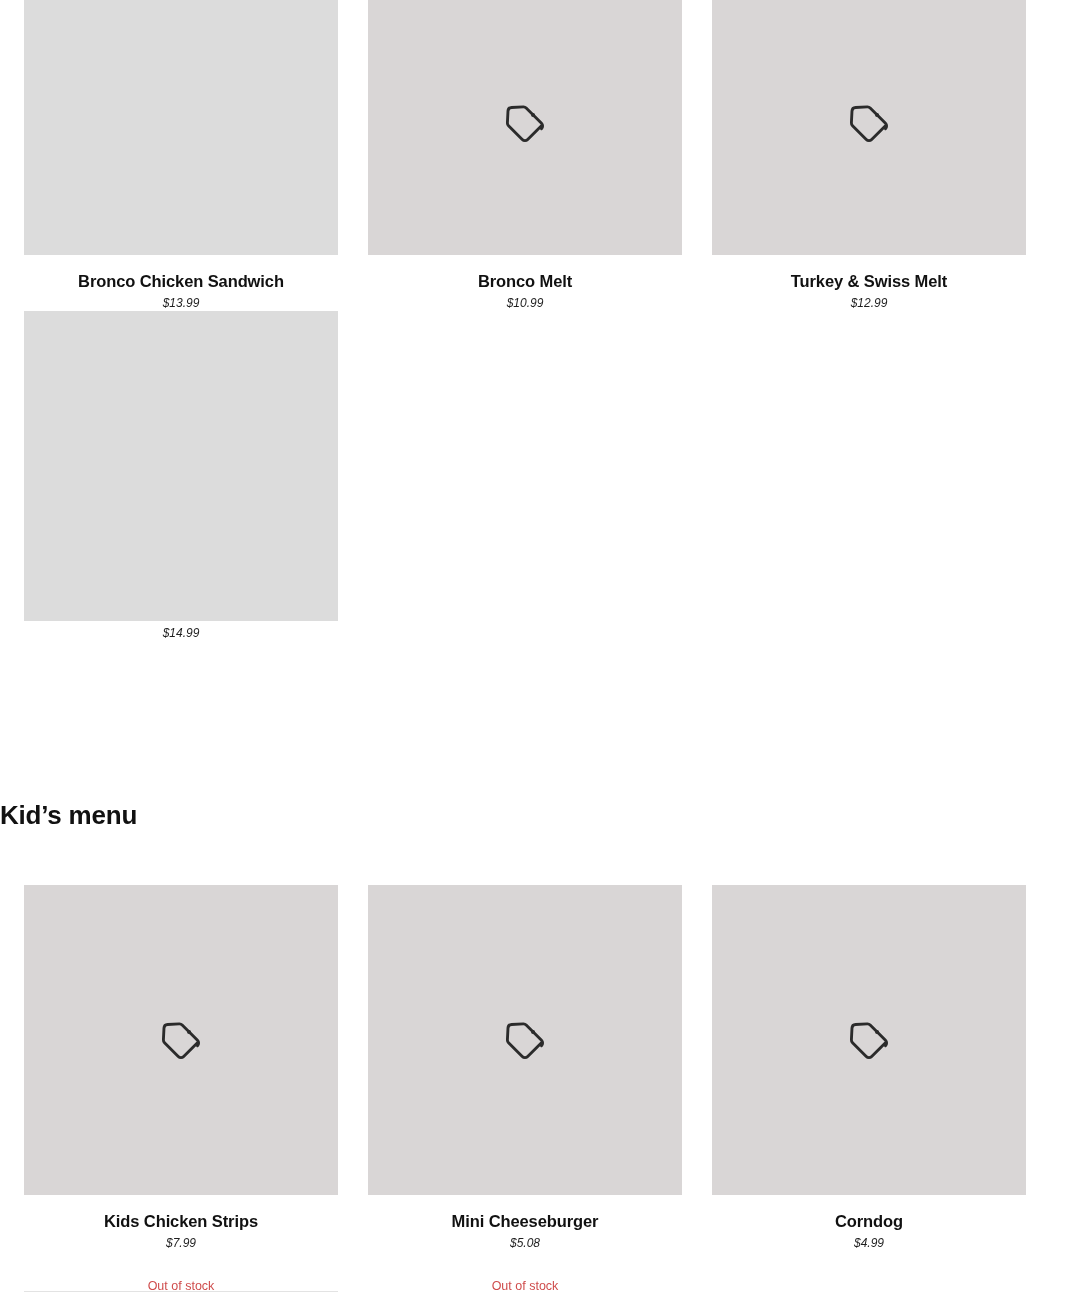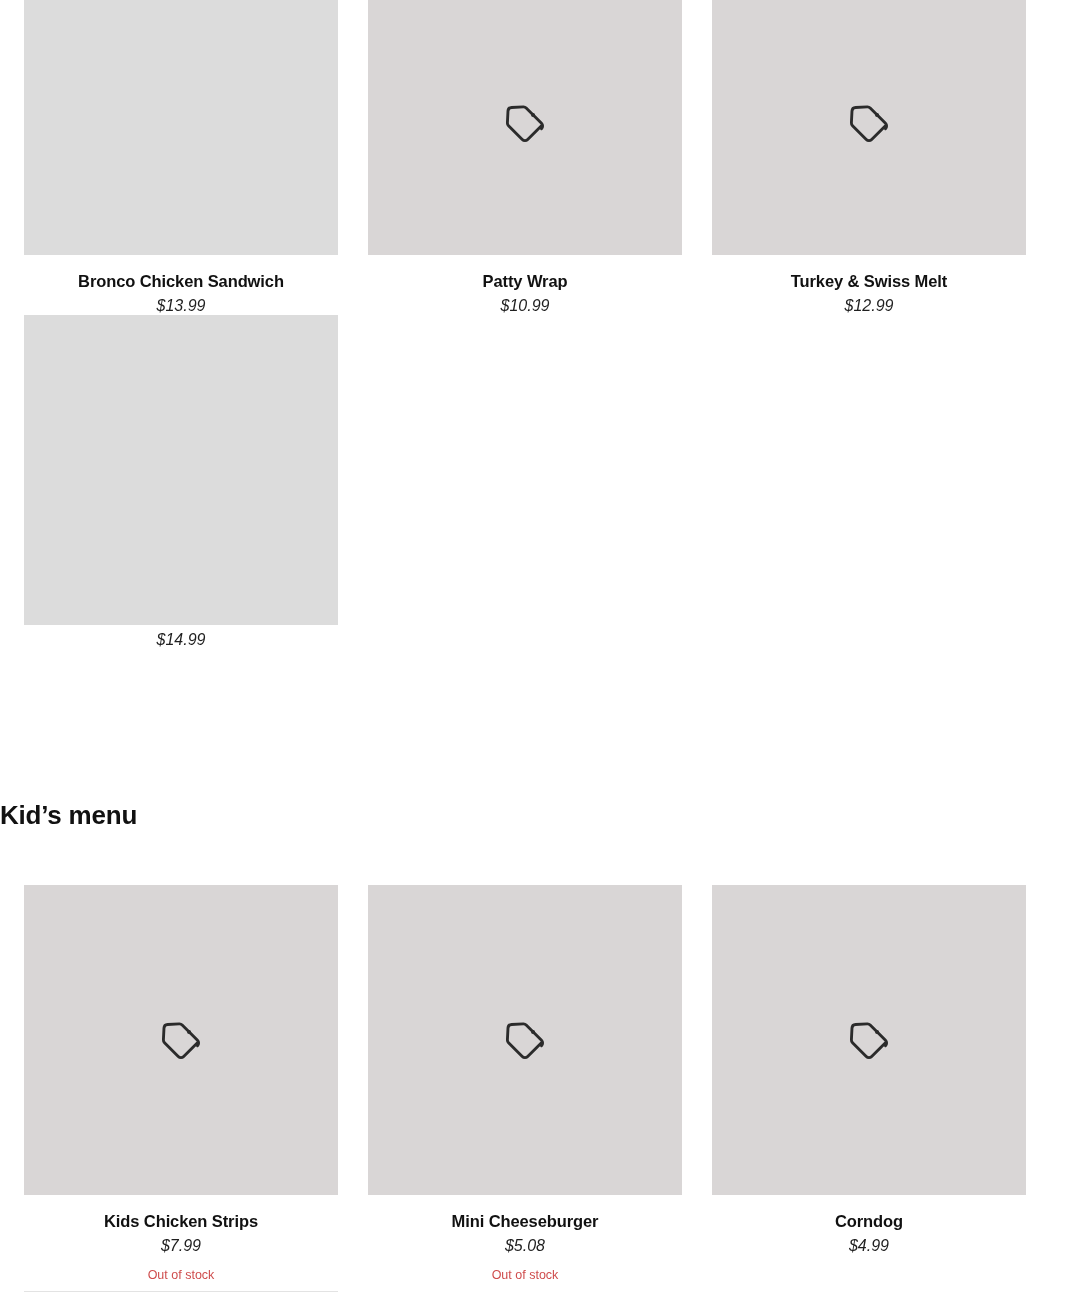--- a/index.html
+++ b/index.html
@@ -70,28 +70,28 @@
     font-size: 16.5px;
     font-weight: 700;
     letter-spacing: -0.1px;
     color: #111111;
     line-height: 1.15;
   }
 
   .product-price {
     margin-top: 6px;
     text-align: center;
-    font-size: 16px;
+    font-size: 12px;
     font-style: italic;
     color: #1f1f1f;
     line-height: 1.15;
   }
 
   .stock-status {
-    margin-top: 13px;
+    margin-top: 28px;
     text-align: center;
     font-size: 12.5px;
     color: #cf4c4c;
     line-height: 1.15;
     min-height: 15px;
   }
   .stock-status.hidden { visibility: hidden; }
 
   
   .section-heading {
@@ -129,21 +129,21 @@
       <div class="product-price">$13.99</div>
     </div>
 
     <div class="product">
       <div class="thumb warm">
         <svg class="tag-icon" viewBox="0 0 24 24" fill="none" stroke="#2b2b2b" stroke-width="1.5" stroke-linecap="round" stroke-linejoin="round">
           <path d="M20.6 13.4 13.4 20.6a2 2 0 0 1-2.83 0L3.4 13.4a2 2 0 0 1-.58-1.5l.3-6.1a2 2 0 0 1 1.9-1.9l6.1-.3a2 2 0 0 1 1.5.58l7.98 7.98a2 2 0 0 1 0 2.83z"></path>
           <circle cx="16.2" cy="7.8" r="1.05" fill="#2b2b2b" stroke="none"></circle>
         </svg>
       </div>
-      <div class="product-title">Patty Wrap</div>
+      <div class="product-title">Bronco Melt</div>
       <div class="product-price">$10.99</div>
     </div>
 
     <div class="product">
       <div class="thumb warm">
         <svg class="tag-icon" viewBox="0 0 24 24" fill="none" stroke="#2b2b2b" stroke-width="1.5" stroke-linecap="round" stroke-linejoin="round">
           <path d="M20.6 13.4 13.4 20.6a2 2 0 0 1-2.83 0L3.4 13.4a2 2 0 0 1-.58-1.5l.3-6.1a2 2 0 0 1 1.9-1.9l6.1-.3a2 2 0 0 1 1.5.58l7.98 7.98a2 2 0 0 1 0 2.83z"></path>
           <circle cx="16.2" cy="7.8" r="1.05" fill="#2b2b2b" stroke="none"></circle>
         </svg>
       </div>

